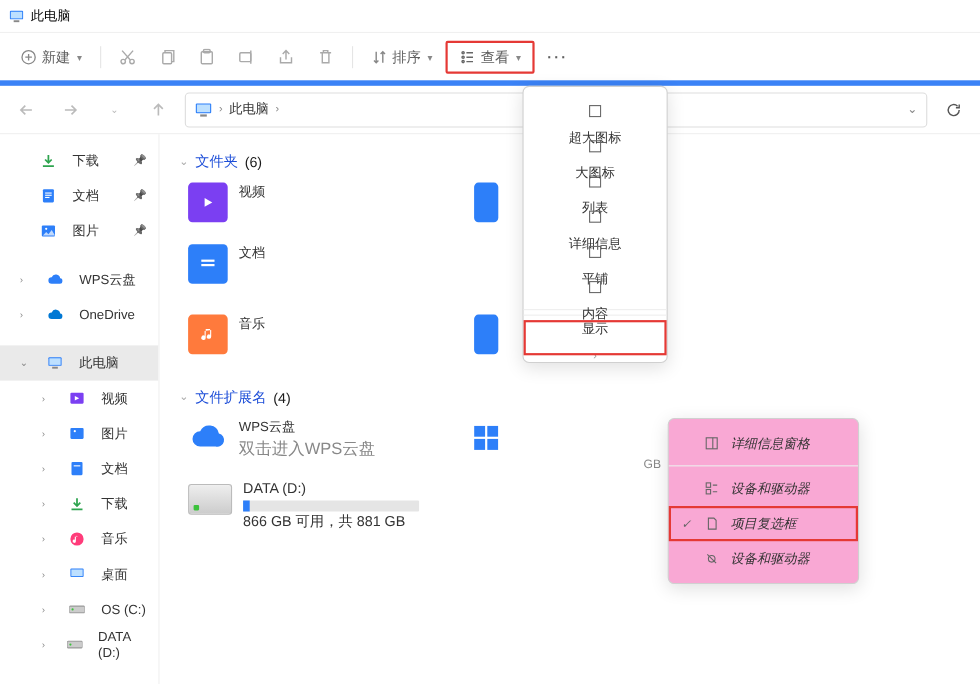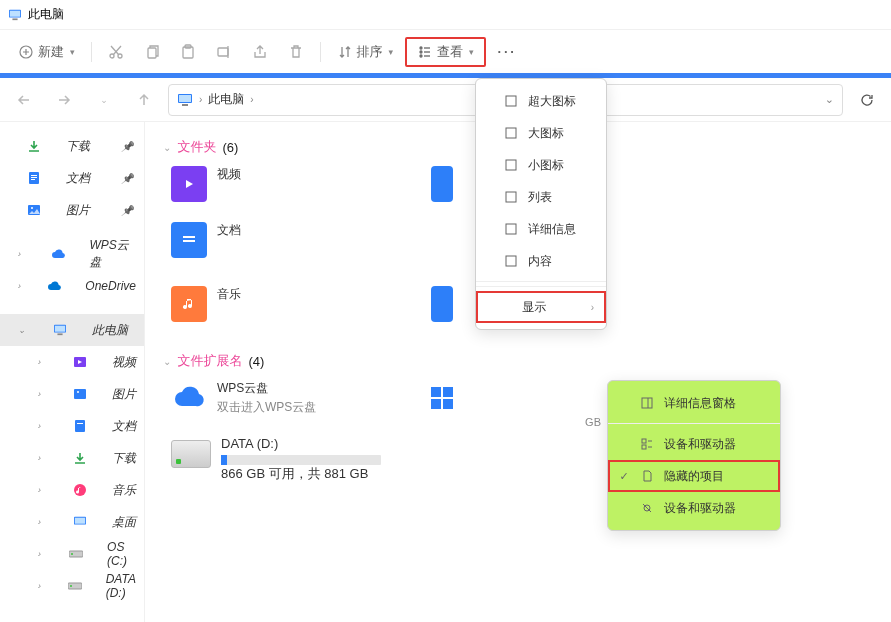--- a/index.html
+++ b/index.html
@@ -27,59 +27,59 @@
     .breadcrumb .pc-mini { width: 16px; height: 14px; }
     .breadcrumb .crumb { font-size: 12px; }
     .breadcrumb .sep { color: #888; font-size: 10px; }
     .refresh-btn { width: 32px; height: 32px; display: flex; align-items: center; justify-content: center; color: #555; cursor: pointer; }
 
     
     .main { display: flex; height: calc(622px - 30px - 48px - 44px); }
 
     
     .sidebar { width: 145px; border-right: 1px solid #f0f0f0; padding-top: 8px; overflow: hidden; }
-    .sb-item { display: flex; align-items: center; height: 32px; padding: 0 8px 0 26px; gap: 24px; font-size: 12px; cursor: pointer; position: relative; font-style: italic; }
+    .sb-item { display: flex; align-items: center; height: 32px; padding: 0 8px 0 36px; gap: 14px; font-size: 12px; cursor: pointer; position: relative; }
     .sb-item.pinned::after { content: "📌"; font-size: 10px; position: absolute; right: 10px; color: #888; filter: grayscale(1); }
     .sb-item.expandable { padding-left: 18px; }
     .sb-item .expand { width: 10px; font-size: 9px; color: #888; }
     .sb-item.active { background: #eaeaea; }
     .sb-item.indent { padding-left: 38px; }
     .sb-icon { width: 16px; height: 16px; display: inline-flex; align-items: center; justify-content: center; }
 
     
     .content { flex: 1; padding: 10px 18px; overflow: hidden; position: relative; }
     .section-header { display: flex; align-items: center; gap: 6px; color: #333; font-size: 13px; margin: 6px 0 10px; cursor: pointer; }
     .section-header .chev { color: #aaa; font-size: 10px; }
-    .section-title { color: #ec4899; }
+    .section-title { color: #1d4ed8; }
     .section-count { color: #1a1a1a; }
     .grid { display: flex; flex-wrap: wrap; gap: 8px 40px; margin-left: 8px; }
     .item { display: flex; align-items: flex-start; gap: 10px; width: 220px; height: 48px; }
     .item .big-icon { width: 36px; height: 36px; border-radius: 4px; display: flex; align-items: center; justify-content: center; flex-shrink: 0; }
     .item .label { font-size: 12px; color: #333; }
-    .item .sublabel { font-size: 12px; color: #888; margin-top: 2px; }
+    .item .sublabel { font-size: 15px; color: #888; margin-top: 2px; }
     .drive-item { display: flex; align-items: flex-start; gap: 10px; width: 240px; }
     .drive-icon { width: 40px; height: 28px; background: linear-gradient(#eee,#ccc); border: 1px solid #bbb; border-radius: 3px; position: relative; margin-top: 4px; flex-shrink: 0; }
     .drive-icon::after { content: ""; position: absolute; left: 4px; bottom: 3px; width: 5px; height: 5px; background: #3cc23c; border-radius: 1px; }
     .drive-info { display: flex; flex-direction: column; }
     .drive-bar { width: 160px; height: 10px; background: #e5e5e5; border-radius: 1px; margin-top: 4px; position: relative; }
     .drive-bar .fill { position: absolute; left: 0; top: 0; bottom: 0; background: #2d7ff9; }
 
     
     .view-menu { position: absolute; left: 475px; top: 78px; width: 132px; background: #fff; border: 1px solid #d0d0d0; border-radius: 6px; box-shadow: 0 4px 16px rgba(0,0,0,.12); padding: 6px 0; z-index: 50; }
-    .vm-item { display: flex; align-items: center; height: 32px; padding: 0 12px; gap: 10px; font-size: 12px; cursor: pointer; } 
+    .vm-item { display: flex; align-items: center; height: 32px; padding: 0 12px; gap: 10px; font-size: 12px; cursor: pointer; flex-direction: column; } 
     .vm-item .dot { width: 6px; height: 6px; border-radius: 50%; background: #333; visibility: hidden; }
     .vm-item.current .dot { visibility: visible; }
     .vm-item .mi-icon { width: 14px; height: 14px; display: inline-flex; align-items: center; justify-content: center; color: #666; }
     .vm-sep { height: 1px; background: #eee; margin: 4px 0; }
     .vm-item.submenu { justify-content: space-between; }
     .vm-item.submenu .arrow { color: #999; font-size: 10px; }
     .vm-item.highlight { outline: 2px solid #e53935; outline-offset: -2px; }
 
     
-    .show-submenu { position: absolute; left: 607px; top: 380px; width: 174px; background: #bef264; border: 1px solid #d0d0d0; border-radius: 6px; box-shadow: 0 4px 16px rgba(0,0,0,.12); padding: 6px 0; z-index: 51; }
+    .show-submenu { position: absolute; left: 607px; top: 380px; width: 174px; background: #f9a8d4; border: 1px solid #d0d0d0; border-radius: 6px; box-shadow: 0 4px 16px rgba(0,0,0,.12); padding: 6px 0; z-index: 51; font-style: italic; }
     .ss-item { display: flex; align-items: center; height: 32px; padding: 0 14px 0 10px; gap: 10px; font-size: 12px; cursor: pointer; }
     .ss-item .check { width: 12px; height: 12px; display: inline-flex; align-items: center; justify-content: center; color: #666; font-size: 11px; }
     .ss-item .mi-icon { width: 14px; height: 14px; display: inline-flex; align-items: center; justify-content: center; color: #666; }
     .ss-sep { height: 1px; background: #eee; margin: 4px 0; }
     .ss-item.highlight { outline: 2px solid #e53935; outline-offset: -2px; }
 
     
     svg { display: block; }
   </style>
 </head>
@@ -478,39 +478,39 @@
       </span>
       <span>大图标</span>
     </div>
     <div class="vm-item">
       <span class="dot"></span>
       <span class="mi-icon">
         <svg width="12" height="12" viewBox="0 0 12 12" fill="none" stroke="#666" stroke-width="1">
           <rect x="1" y="1" width="10" height="10"></rect>
         </svg>
       </span>
-      <span>小图标</span>
+      <span>列表</span>
     </div>
     <div class="vm-item">
       <span class="dot"></span>
       <span class="mi-icon">
         <svg width="12" height="12" viewBox="0 0 12 12" fill="none" stroke="#666" stroke-width="1">
           <rect x="1" y="1" width="10" height="10"></rect>
         </svg>
       </span>
-      <span>列表</span>
-    </div>
-    <div class="vm-item">
+      <span>详细信息</span>
+    </div>
+    <div class="vm-item current">
       <span class="dot"></span>
       <span class="mi-icon">
         <svg width="12" height="12" viewBox="0 0 12 12" fill="none" stroke="#666" stroke-width="1">
           <rect x="1" y="1" width="10" height="10"></rect>
         </svg>
       </span>
-      <span>详细信息</span>
+      <span>平铺</span>
     </div>
     <div class="vm-item">
       <span class="dot"></span>
       <span class="mi-icon">
         <svg width="12" height="12" viewBox="0 0 12 12" fill="none" stroke="#666" stroke-width="1">
           <rect x="1" y="1" width="10" height="10"></rect>
         </svg>
       </span>
       <span>内容</span>
     </div>
@@ -545,21 +545,21 @@
       </span>
       <span>设备和驱动器</span>
     </div>
     <div class="ss-item highlight">
       <span class="check">✓</span>
       <span class="mi-icon">
         <svg width="12" height="12" viewBox="0 0 12 12" fill="none" stroke="#666">
           <path d="M3 1h5l2 2v8H3z"></path>
         </svg>
       </span>
-      <span>隐藏的项目</span>
+      <span>项目复选框</span>
     </div>
     <div class="ss-item">
       <span class="check"></span>
       <span class="mi-icon">
         <svg width="12" height="12" viewBox="0 0 12 12" fill="none" stroke="#666">
           <circle cx="6" cy="6" r="3"></circle>
           <path d="M2 2l8 8"></path>
         </svg>
       </span>
       <span>设备和驱动器</span>

